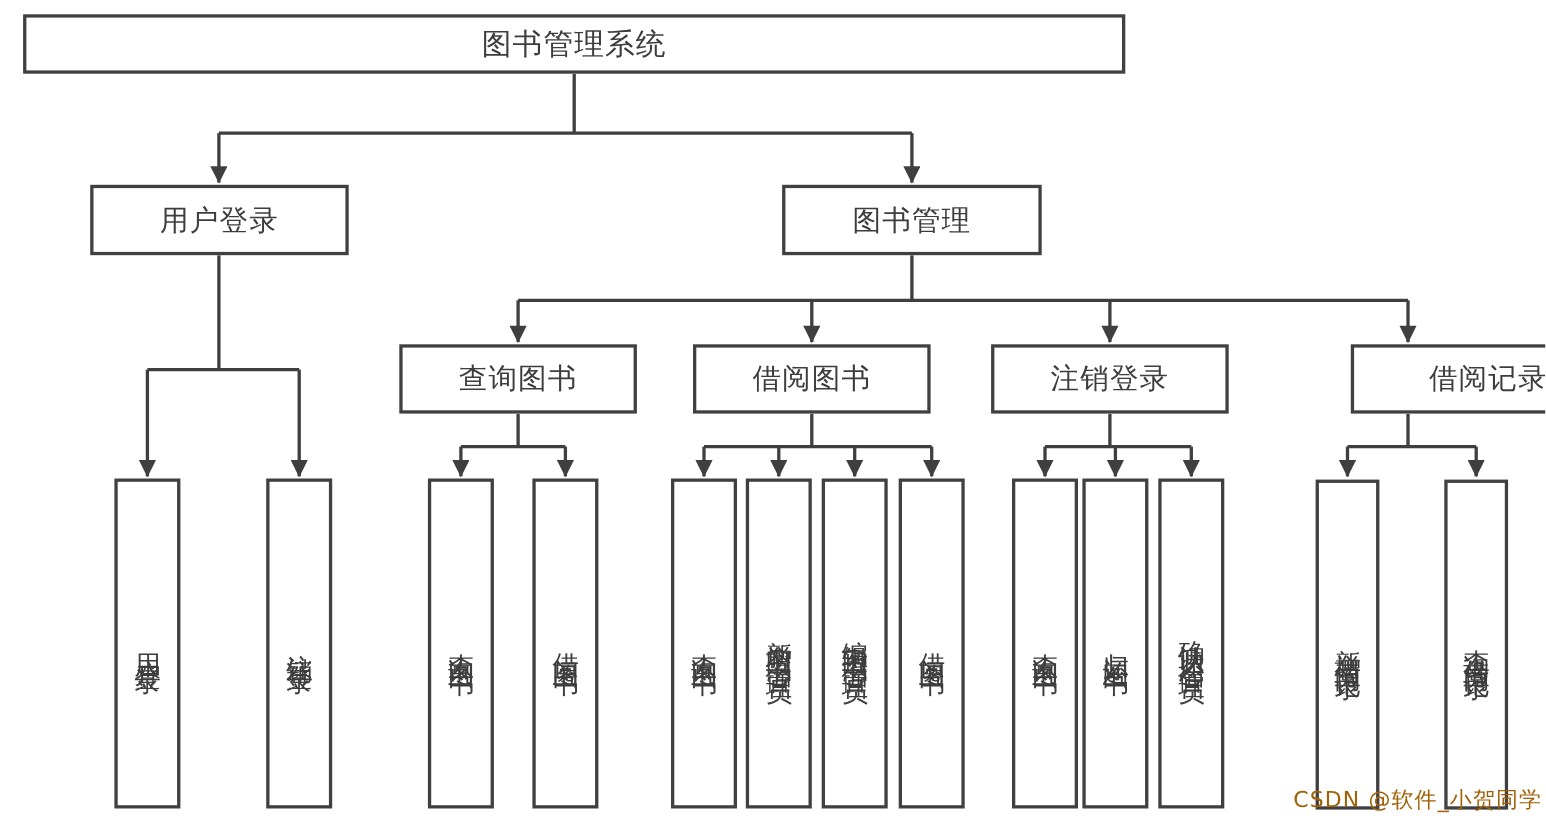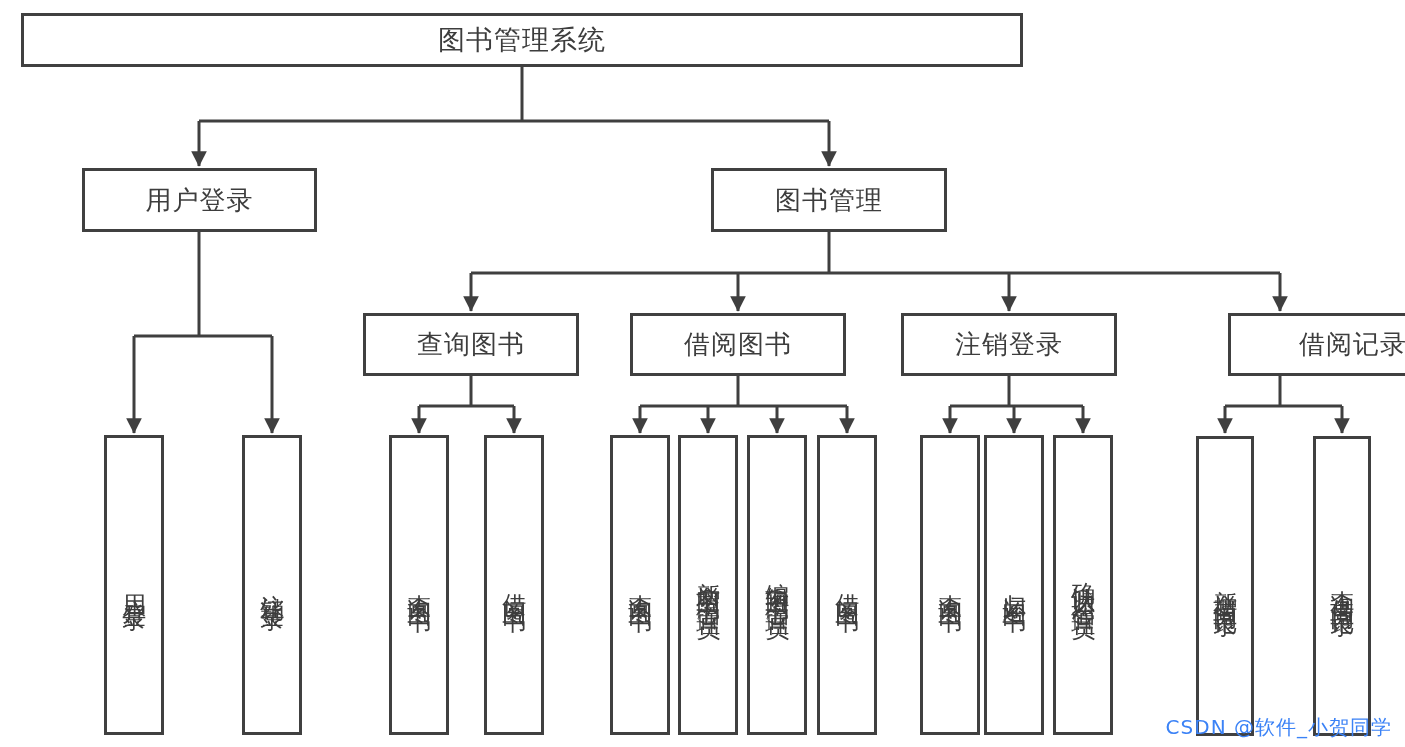--- a/index.html
+++ b/index.html
@@ -41,23 +41,23 @@
   .node.h-level { font-size: 26px; letter-spacing: 1px; }
   .node.leaf    { font-size: 24px; }
   .leaf .vtext {
     writing-mode: vertical-rl;
     text-orientation: mixed;
     line-height: 1.1;
     letter-spacing: 5px;
   }
   .watermark {
     position: absolute;
-    right: 13px;
+    right: 3px;
     top: 714px;
-    color: #3b82f6;
+    color: #a16207;
     font-size: 20px;
     letter-spacing: 1px;
     white-space: nowrap;
     z-index: 5;
   }
 </style>
 </head>
 <body>
 
 <div class="canvas">

